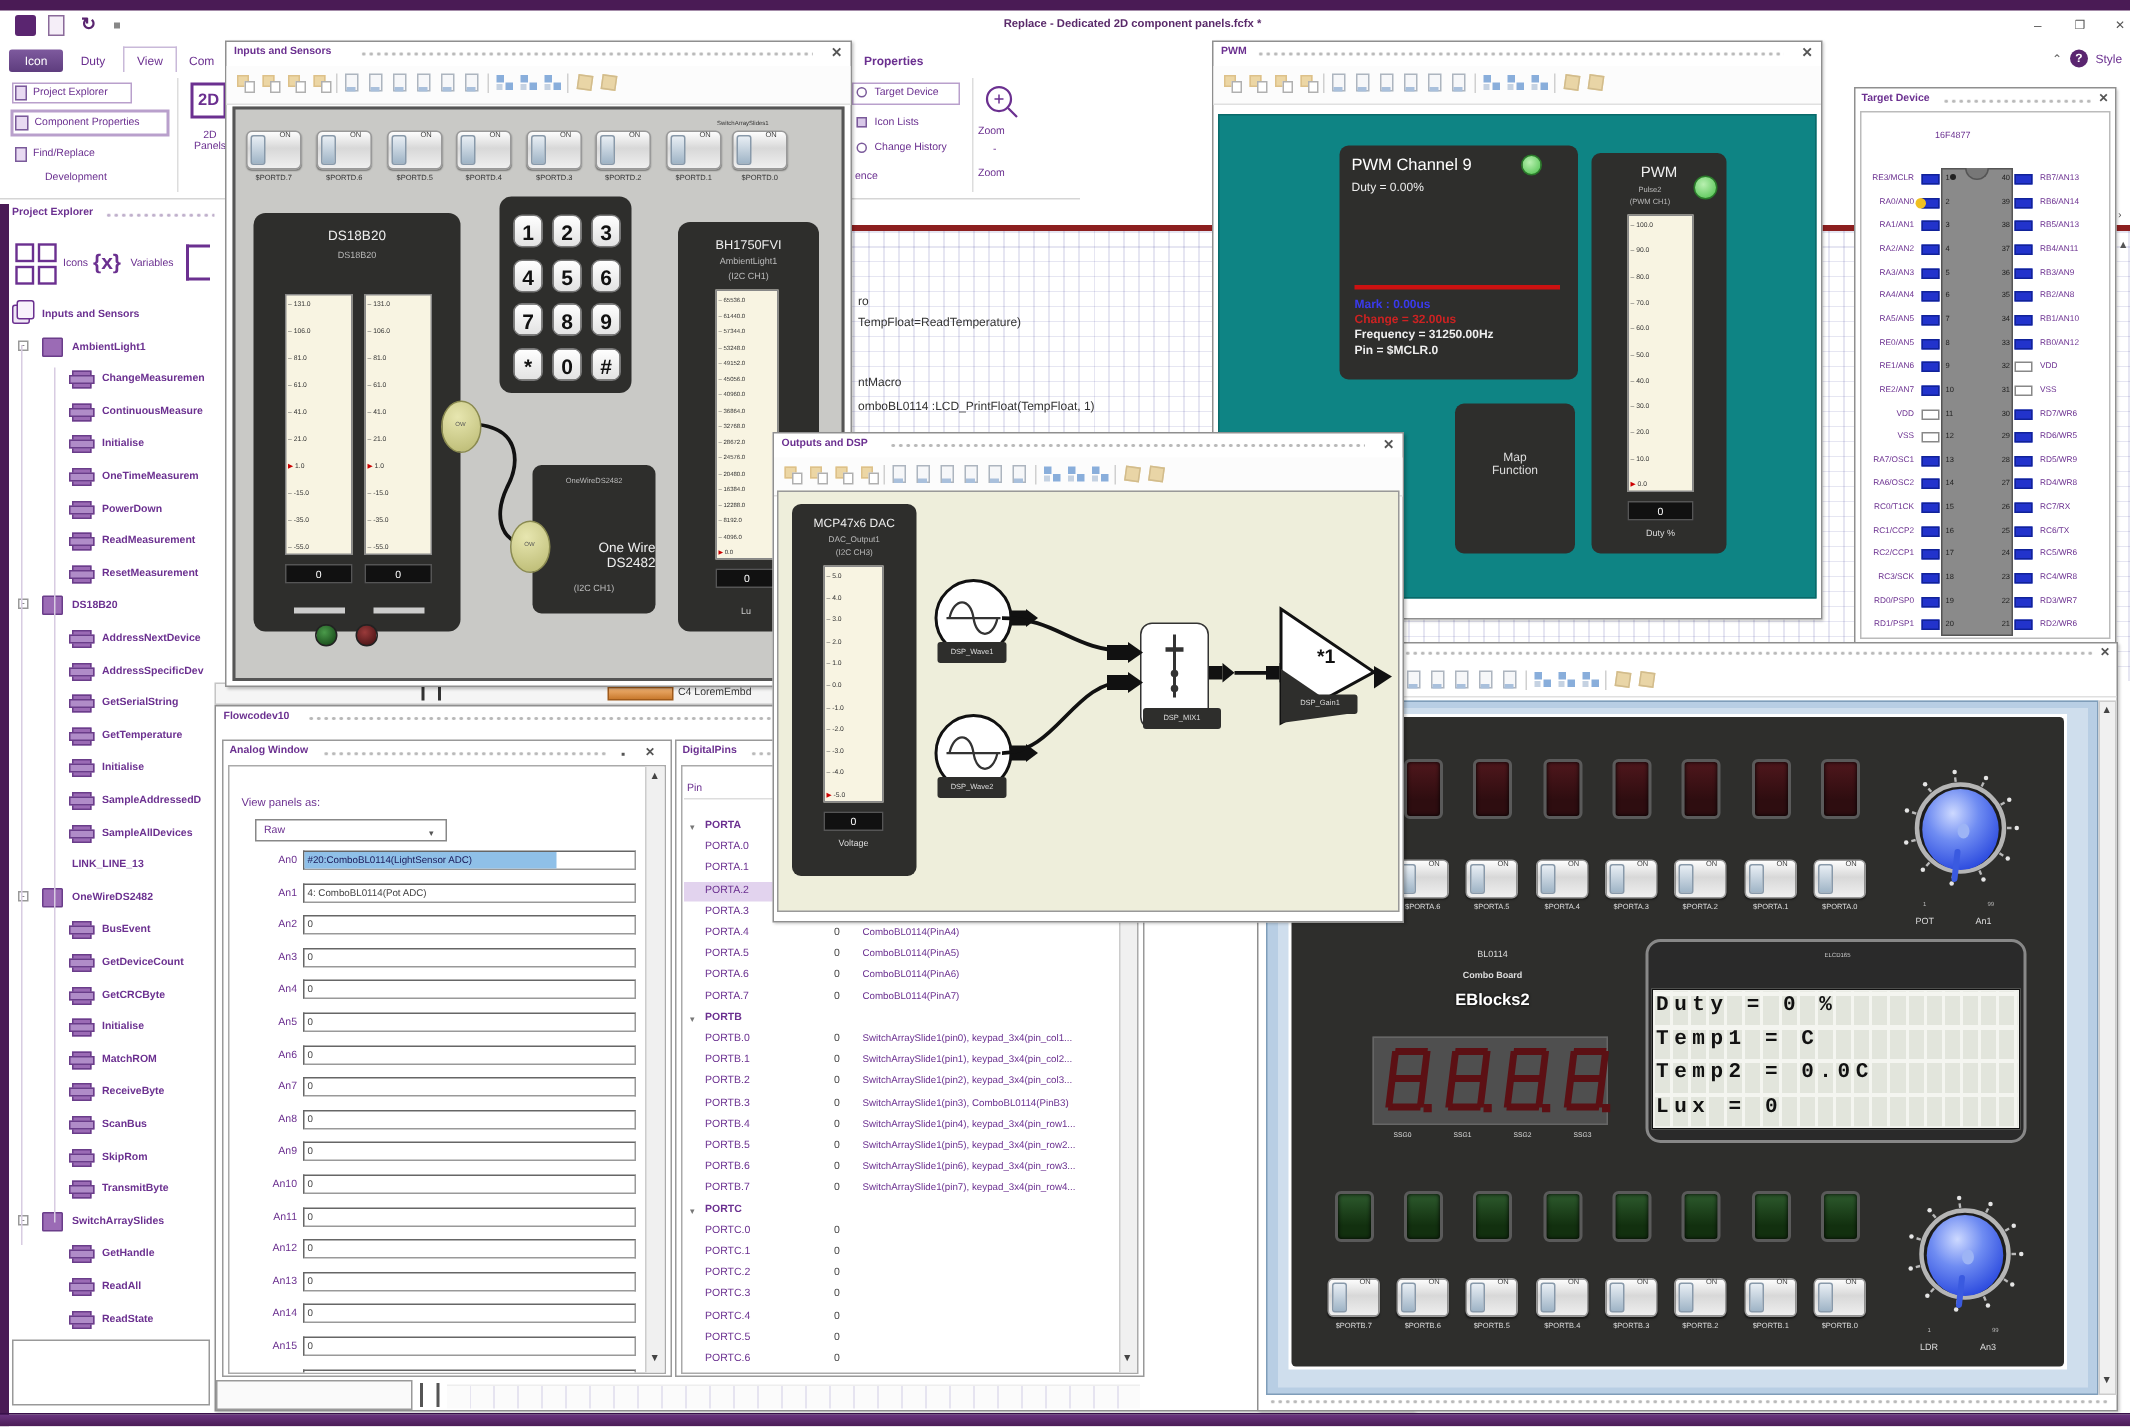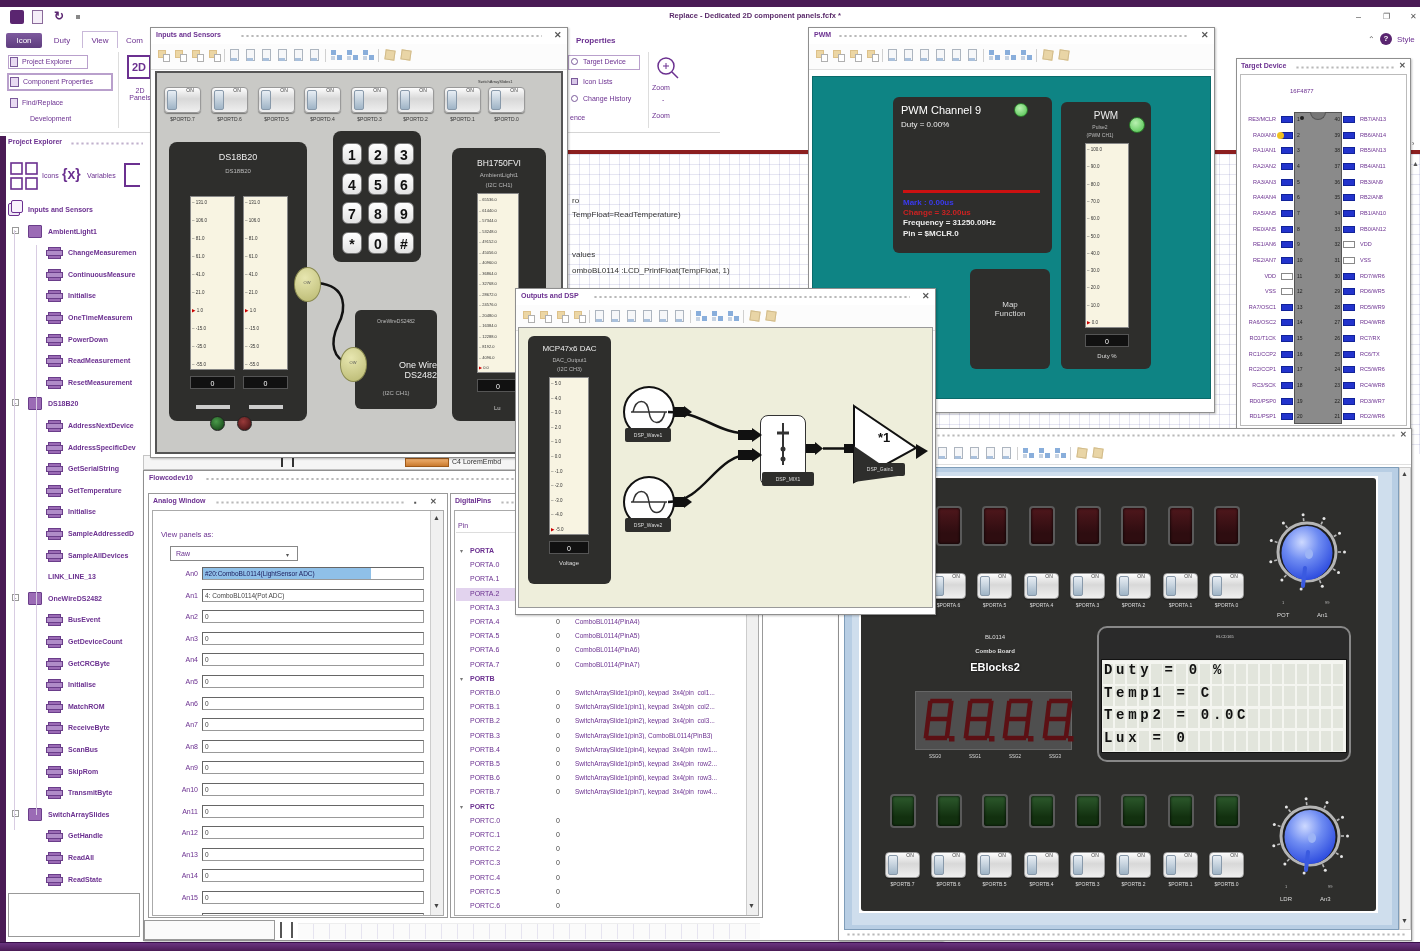--- a/index.html
+++ b/index.html
@@ -158,21 +158,21 @@
     <div style="position:absolute;left:46px;top:876.6000000000006px;width:17px;height:6px;background:#b08cc8;border:1px solid #6a3d8a;"></div>
     <div style="position:absolute;left:68px;top:875.6000000000006px;font:bold 7px 'Liberation Sans',sans-serif;color:#6b3090;white-space:nowrap;">ReadState</div>
     <div style="position:absolute;left:14px;top:230px;width:1px;height:600px;background:#d8cce2;"></div>
     <div style="position:absolute;left:36px;top:245px;width:1px;height:570px;background:#d8cce2;"></div>
     <div style="position:absolute;left:8px;top:893px;width:132px;height:44px;background:#fff;border:1px solid #999;"></div>
     <div style="position:absolute;left:560px;top:154px;width:860px;height:300px;background:repeating-linear-gradient(0deg,#fff 0 9px,#e6e6f2 9px 10px),repeating-linear-gradient(90deg,#fff 0 9px,#e6e6f2 9px 10px);background-blend-mode:multiply;"></div>
     <div style="position:absolute;left:225px;top:150px;width:1195px;height:4px;background:#8c1f1f;"></div>
     <div style="position:absolute;left:560px;top:154px;width:8px;height:300px;background:#c5c5c5;"></div>
     <div style="position:absolute;left:572px;top:196px;font:400 8px 'Liberation Sans',sans-serif;color:#333;white-space:nowrap;z-index:1;">ro</div>
     <div style="position:absolute;left:572px;top:210px;font:400 8px 'Liberation Sans',sans-serif;color:#333;white-space:nowrap;z-index:1;">TempFloat=ReadTemperature)</div>
-    <div style="position:absolute;left:572px;top:250px;font:400 8px 'Liberation Sans',sans-serif;color:#333;white-space:nowrap;z-index:1;">values</div>
+    <div style="position:absolute;left:572px;top:250px;font:400 8px 'Liberation Sans',sans-serif;color:#333;white-space:nowrap;z-index:1;">ntMacro</div>
     <div style="position:absolute;left:572px;top:266px;font:400 8px 'Liberation Sans',sans-serif;color:#333;white-space:nowrap;z-index:1;">omboBL0114 :LCD_PrintFloat(TempFloat, 1)</div>
     <div style="position:absolute;left:1412px;top:140px;font:400 7px 'Liberation Sans',sans-serif;color:#555;z-index:1;">›</div>
     <div style="position:absolute;left:1412px;top:160px;font:400 7px 'Liberation Sans',sans-serif;color:#555;z-index:1;">▲</div>
     <div style="position:absolute;left:755px;top:610px;width:90px;height:330px;background:repeating-linear-gradient(0deg,rgba(250,250,242,0) 0 10px,#e6e4f0 10px 11px),repeating-linear-gradient(90deg,#fafaf2 0 10px,#e6e4f0 10px 11px);z-index:2;"></div>
     <div style="position:absolute;left:143px;top:455px;width:425px;height:15px;background:#f5f5f5;border:1px solid #c5c5c5;z-index:2;"></div>
     <div style="position:absolute;left:281px;top:458px;width:2px;height:9px;background:#333;z-index:2;"></div>
     <div style="position:absolute;left:292px;top:458px;width:2px;height:9px;background:#333;z-index:2;"></div>
     <div style="position:absolute;left:405px;top:458px;width:44px;height:9px;background:linear-gradient(180deg,#f0b070,#c97a2e);border:1px solid #a05a1a;z-index:2;"></div>
     <div style="position:absolute;left:452px;top:458px;font:400 7px 'Liberation Sans',sans-serif;color:#333;z-index:2;white-space:nowrap;">C4 LoremEmbd</div>
     <div style="position:absolute;left:0;top:942px;width:1420px;height:9px;background:linear-gradient(180deg,#6a3580,#4a1b55);border-top:1px solid #38104a;z-index:8;"></div>

